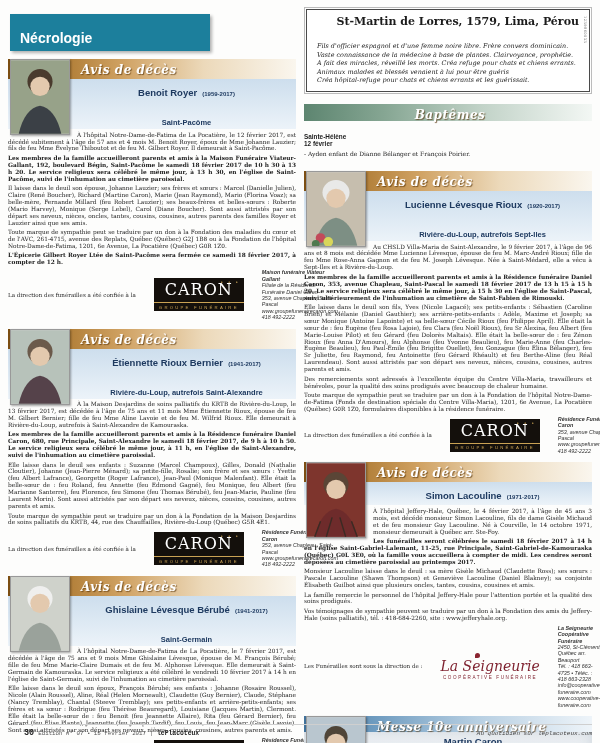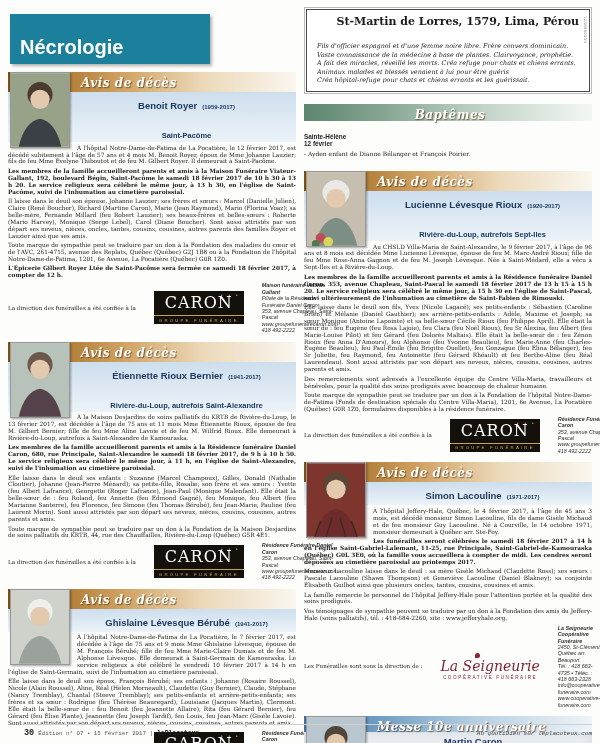--- a/index.html
+++ b/index.html
@@ -1,21 +1,21 @@
 <!DOCTYPE html>
 <html><head>
 <meta charset="utf-8">
 <style>
   html,body{margin:0;padding:0;}
   body{width:600px;height:743px;background:#fdfdfc;font-family:"DejaVu Serif",serif;color:#1c1c1c;position:relative;overflow:hidden;}
   .page{display:flex;gap:8px;padding:6px 8px 0 8px;}
   .col{width:288px;flex:0 0 288px;}
 
   
-  .necro-banner{background:#1c7f9c;color:#fff;font-family:"Liberation Sans",sans-serif;font-weight:bold;font-size:20px;padding:22px 10px 5px;width:180px;margin:8px 0 8px 2px;box-shadow:2px 2px 3px rgba(0,0,0,.3);}
+  .necro-banner{background:#1c7f9c;color:#fff;font-family:"Liberation Sans",sans-serif;font-weight:bold;font-size:14px;padding:16px 10px 5px;width:180px;margin:8px 0 8px 2px;box-shadow:2px 2px 3px rgba(0,0,0,.3);}
 
   
   .obit{margin-bottom:7px;}
   .obit::after,.mass::after{content:"";display:block;clear:both;}
   .photo{float:left;width:58px;height:74px;border:1px solid #999;box-shadow:1px 1px 2px rgba(0,0,0,.35);margin:0 7px 3px 2px;background:#ccc;}
   .photo svg{display:block;width:100%;height:100%;}
   .ph-face{fill:#e3c9ae;}
   .photo-benoit{--pbg:#97a289;--phair:#4a3b2e;--ptop:#3b4046;}
   .photo-etiennette{--pbg:#b7c2ba;--phair:#6b5a4b;--ptop:#55424a;}
   .photo-ghislaine{--pbg:#cfd2cb;--phair:#efefee;--ptop:#9aa29b;}
@@ -158,20 +158,21 @@
         <svg viewBox="0 0 60 76">
             <rect class="ph-bg" width="60" height="76"></rect>
             <ellipse class="ph-hair" cx="30" cy="22" rx="13" ry="13"></ellipse>
             <circle class="ph-face" cx="30" cy="27" r="10"></circle>
             <path class="ph-top" d="M8 76 Q14 50 30 47 Q46 50 52 76 Z"></path>
           </svg>
       </div>
       <div class="avis-banner"><span class="script">Avis de décès</span></div>
       <div class="name-band">
         <div><span class="obit-name">Ghislaine Lévesque Bérubé</span> <span class="obit-years">(1941-2017)</span></div>
+        <div class="obit-place">Saint-Germain</div>
       </div>
       <p class="body">À l'hôpital Notre-Dame-de-Fatima de La Pocatière, le 7 février 2017, est décédée à l'âge de 75 ans et 9 mois Mme Ghislaine Lévesque, épouse de M. François Bérubé; fille de feu Mme Marie-Claire Dumais et de feu M. Alphonse Lévesque. Elle demeurait à Saint-Germain de Kamouraska. Le service religieux a été célébré le vendredi 10 février 2017 à 14 h en l'église de Saint-Germain, suivi de l'inhumation au cimetière paroissial.</p>
       <p class="body">Elle laisse dans le deuil son époux, François Bérubé; ses enfants : Johanne (Rosaire Roussel), Nicole (Alain Roussel), Aline, Réal (Helen Morneault), Claudette (Guy Bernier), Claude, Stéphane (Nancy Tremblay), Chantal (Steeve Tremblay); ses petits-enfants et arrière-petits-enfants; ses frères et sa sœur : Rodrigue (feu Thérèse Beauregard), Louisiane (Jacques Martin), Clermont. Elle était la belle-sœur de : feu Benoit (feu Jeannette Allaire), Rita (feu Gérard Bernier), feu Gérard (feu Élise Plante), Jeannette (feu Joseph Tardif), feu Louis, feu Jean-Marc (Gisèle Lavoie). Sont aussi attristés par son départ ses neveux, nièces, cousins, cousines, autres parents et amis.</p>
       <div class="direction-row">
         <span class="direction-label">La direction des funérailles a été confiée à la</span>
         <div class="caron-logo">
           <div class="caron-dots">• • •</div>
           <div class="caron-word">CARON</div>
           <div class="caron-sub">GROUPE FUNÉRAIRE</div>
         </div>

